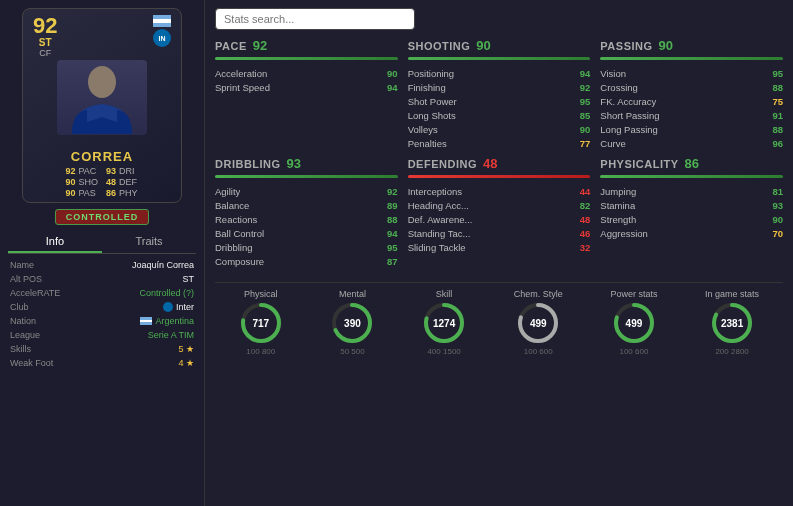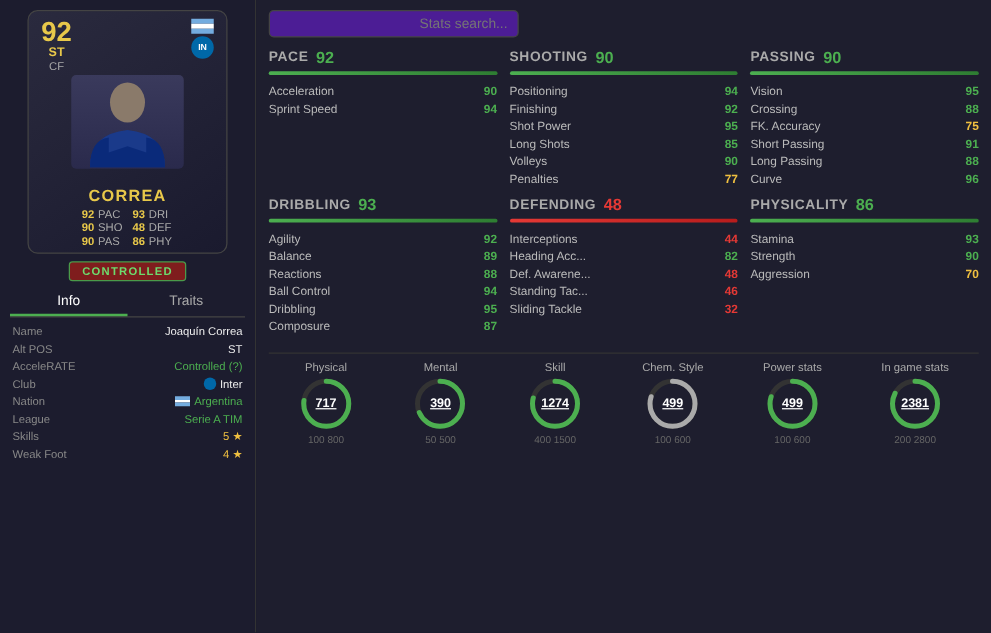--- a/index.html
+++ b/index.html
@@ -193,30 +193,29 @@
 
     
     .right-panel {
       flex: 1;
       background: #1e1e2e;
       padding: 8px 10px;
       overflow-y: auto;
     }
 
     .search-bar {
-      background: #4c1d95;
+      background: #ffffff;
       border: 1px solid #444;
       border-radius: 4px;
       padding: 4px 8px;
       color: #888;
       font-size: 11px;
       width: 200px;
       margin-bottom: 8px;
       display: block;
-      text-align: right;
     }
 
     .stats-grid {
       display: grid;
       grid-template-columns: 1fr 1fr 1fr;
       gap: 0 10px;
     }
 
     .stat-category {
       margin-bottom: 6px;
@@ -305,21 +304,20 @@
     }
 
     .gauge-value {
       font-size: 10px;
       font-weight: bold;
       color: #fff;
       position: absolute;
       top: 50%;
       left: 50%;
       transform: translate(-50%, -50%);
-      text-decoration: underline;
     }
 
     .gauge-range {
       font-size: 8px;
       color: #666;
     }
 
     svg.gauge-svg {
       width: 44px;
       height: 44px;
@@ -581,20 +579,24 @@
         </div>
     </div>
 
     <div class="stat-category">
       <div class="cat-header">
         <span class="cat-name">PHYSICALITY</span>
         <span class="cat-value green">86</span>
       </div>
       <div class="cat-bar green"></div>
       <div class="stat-row">
+          <span class="stat-name">Jumping</span>
+          <span class="stat-val green">81</span>
+        </div>
+      <div class="stat-row">
           <span class="stat-name">Stamina</span>
           <span class="stat-val green">93</span>
         </div>
       <div class="stat-row">
           <span class="stat-name">Strength</span>
           <span class="stat-val green">90</span>
         </div>
       <div class="stat-row">
           <span class="stat-name">Aggression</span>
           <span class="stat-val yellow">70</span>

